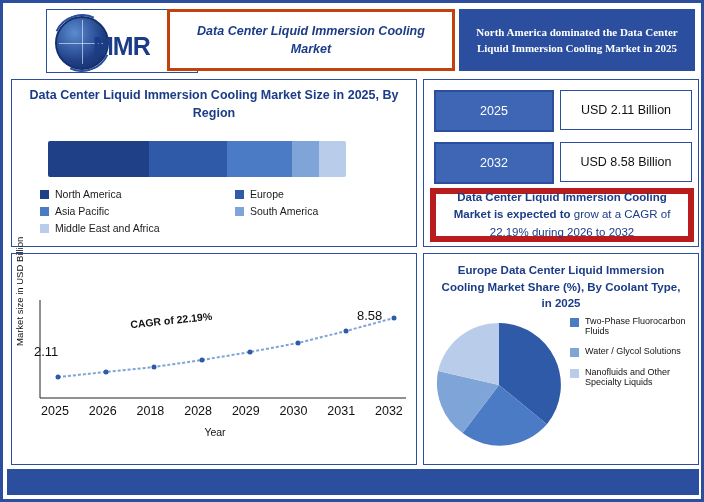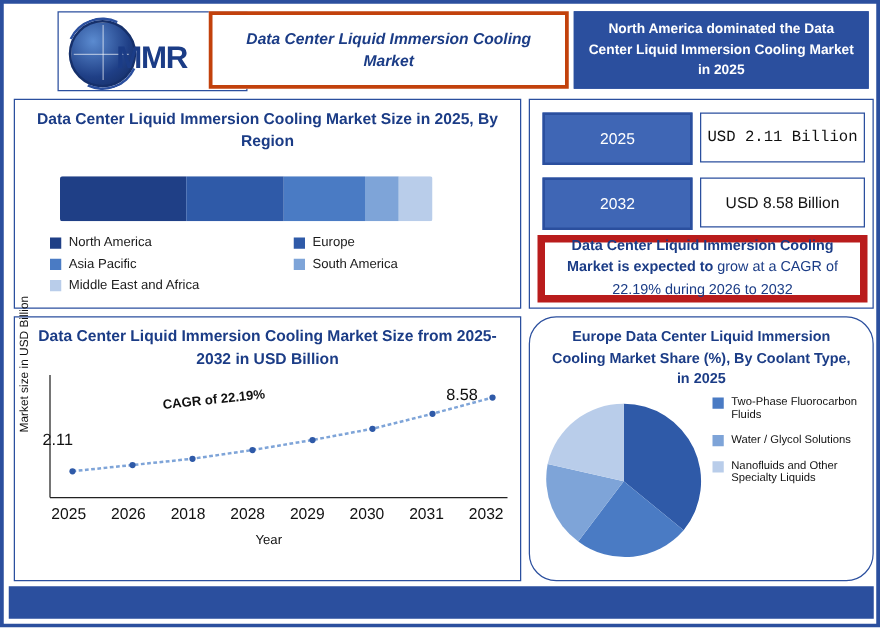--- a/index.html
+++ b/index.html
@@ -58,33 +58,33 @@
     display:flex;align-items:center;justify-content:center;
     text-align:center;padding:0 8px;box-sizing:border-box;
   }
   .title-box span{
     font-size:12.5px;font-weight:bold;font-style:italic;color:#1b3c86;line-height:1.45;
   }
   .banner-box{
     position:absolute;left:452px;top:2px;width:236px;height:62px;
     background:#2b4f9e;border:1px solid #2b4f9e;
     display:flex;align-items:center;justify-content:center;
-    text-align:center;padding:0 8px;box-sizing:border-box;
+    text-align:center;padding:0 8px;box-sizing:border-box;font-family:Liberation Serif, serif;
   }
   .banner-box span{
     font-size:11px;font-weight:bold;color:#ffffff;line-height:1.5;
   }
   
   .panel{
     position:absolute;border:1px solid #2b4f9e;background:#ffffff;box-sizing:border-box;
   }
   .p-region{left:8px;top:76px;width:406px;height:168px;}
   .p-trend{left:8px;top:250px;width:406px;height:212px;}
   .p-values{left:420px;top:76px;width:276px;height:168px;}
-  .p-pie{left:420px;top:250px;width:276px;height:212px;border-radius:22px;}
+  .p-pie{left:420px;top:250px;width:276px;height:212px;}
 
   .panel-title{
     text-align:center;font-size:12.5px;font-weight:bold;color:#1b3c86;
     line-height:1.45;padding:6px 10px 0 10px;
   }
   
   .regionbar{
     position:absolute;left:36px;top:61px;width:298px;height:36px;
     display:flex;border-radius:2px;overflow:hidden;
   }
@@ -130,21 +130,21 @@
     border:2px solid #2b4f9e;background:#3f66b5;
     color:#ffffff;font-size:12.5px;
     display:flex;align-items:center;justify-content:center;
   }
   .valbox{
     position:absolute;width:130px;height:38px;
     border:1px solid #2b4f9e;background:#ffffff;
     color:#111;font-size:12.5px;
     display:flex;align-items:center;justify-content:center;
   }
-  .yb1{left:10px;top:10px;} .vb1{left:136px;top:10px;font-family:Liberation Mono, monospace;}
+  .yb1{left:10px;top:10px;} .vb1{left:136px;top:10px;}
   .yb2{left:10px;top:62px;} .vb2{left:136px;top:62px;}
   .cagr-box{
     position:absolute;left:6px;top:108px;width:264px;height:54px;
     border:6px solid #b91c1c;background:#ffffff;
     display:flex;align-items:center;justify-content:center;text-align:center;
     padding:0 8px;box-sizing:border-box;
   }
   .cagr-box span{font-size:11.5px;color:#1b3c86;line-height:1.5;}
   .cagr-box b{font-weight:bold;}
   
@@ -222,21 +222,20 @@
       <div class="legend-row">
         <div class="legend-item">
           <span class="swatch" style="background:#b9cdea;"></span>
           <span>Middle East and Africa</span>
         </div>
       </div>
     </div>
   </div>
 
   <div class="panel p-trend">
-    <div class="panel-title">Data Center Liquid Immersion Cooling Market Size from 2025-2032 in USD Billion</div>
 
     <div class="trend-wrap">
       <div class="ylabel">
         <span class="ylabel-inner">Market size in USD Billion</span>
       </div>
 
       <div class="val-start">2.11</div>
       <div class="val-end">8.58</div>
       <div class="cagr-note">CAGR of 22.19%</div>
 

